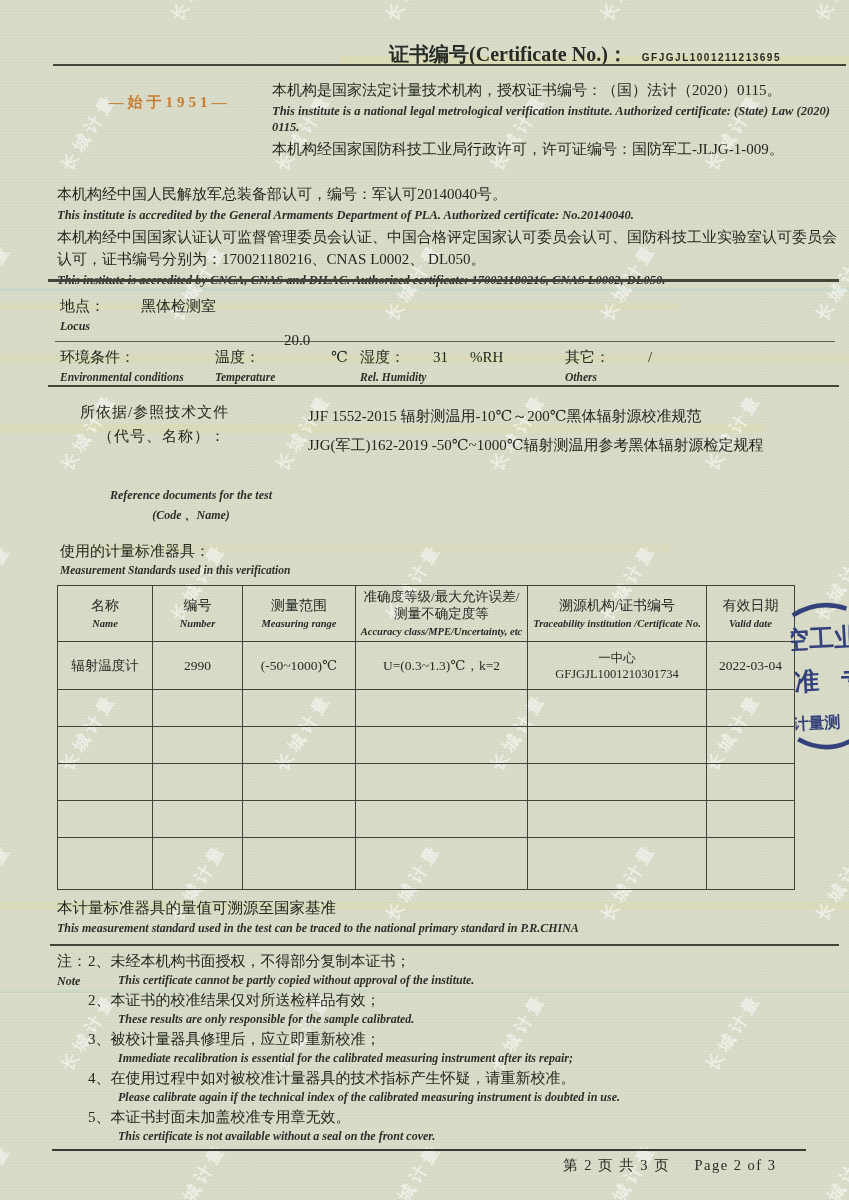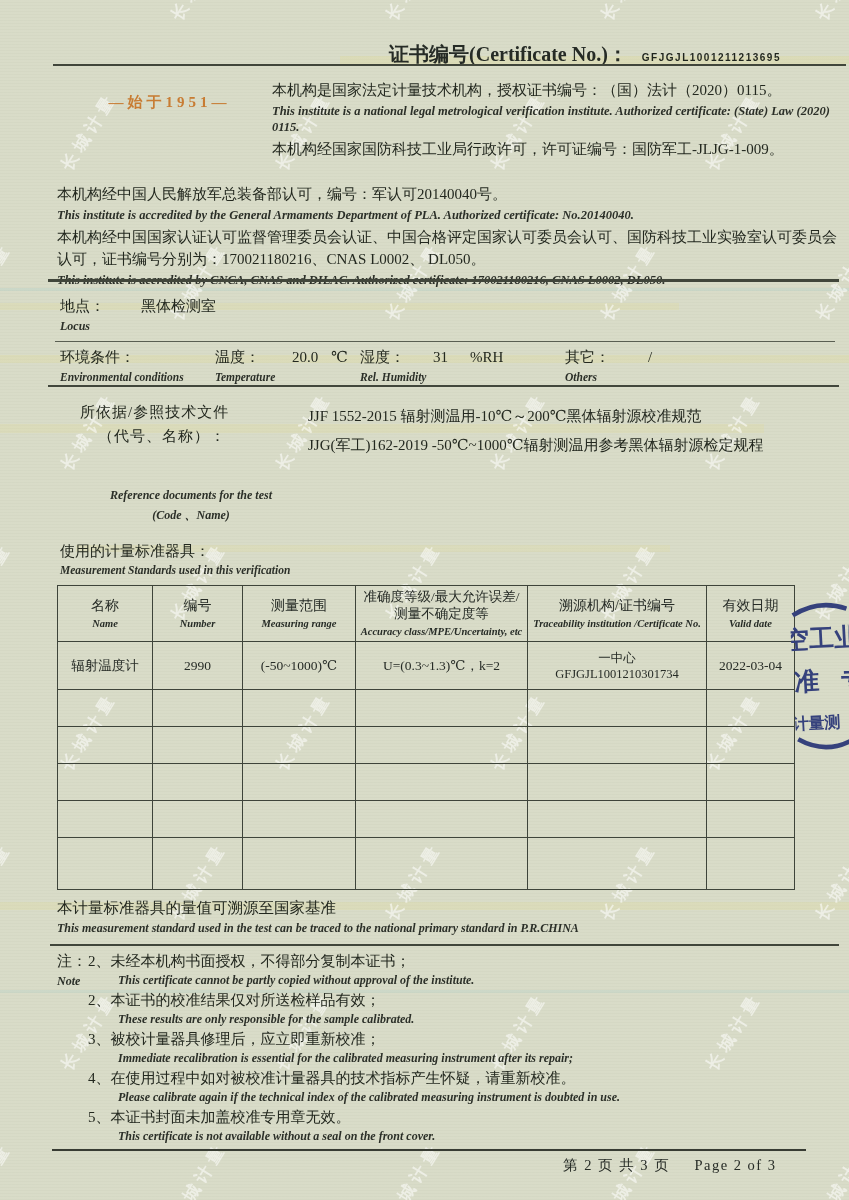--- a/index.html
+++ b/index.html
@@ -130,21 +130,21 @@
   </div>
   <div class="rule" style="left:48px;top:279px;width:791px;height:2.5px;"></div>
 
   <span class="abs zh nowrap" style="left:60px;top:296px;">地点：</span>
   <span class="abs zh nowrap" style="left:141px;top:296px;">黑体检测室</span>
   <span class="abs en nowrap" style="left:60px;top:319px;font-size:12px;">Locus</span>
   <div class="rule" style="left:55px;top:341px;width:780px;height:1.2px;background:#5a5f52;"></div>
 
   <span class="abs zh nowrap" style="left:60px;top:347px;">环境条件：</span>
   <span class="abs zh nowrap" style="left:215px;top:347px;">温度：</span>
-  <span class="abs zh nowrap" style="left:284px;top:347px;margin-left:8px;">20.0</span>
+  <span class="abs zh nowrap" style="left:284px;top:330px;">20.0</span>
   <span class="abs zh nowrap" style="left:331px;top:347px;">℃</span>
   <span class="abs zh nowrap" style="left:360px;top:347px;">湿度：</span>
   <span class="abs zh nowrap" style="left:433px;top:347px;">31</span>
   <span class="abs zh nowrap" style="left:470px;top:347px;">%RH</span>
   <span class="abs zh nowrap" style="left:565px;top:347px;">其它：</span>
   <span class="abs zh nowrap" style="left:648px;top:347px;">/</span>
   <span class="abs en nowrap" style="left:60px;top:370px;font-size:11.5px;">Environmental conditions</span>
   <span class="abs en nowrap" style="left:215px;top:370px;font-size:11.5px;">Temperature</span>
   <span class="abs en nowrap" style="left:360px;top:370px;font-size:11.5px;">Rel. Humidity</span>
   <span class="abs en nowrap" style="left:565px;top:370px;font-size:11.5px;">Others</span>

